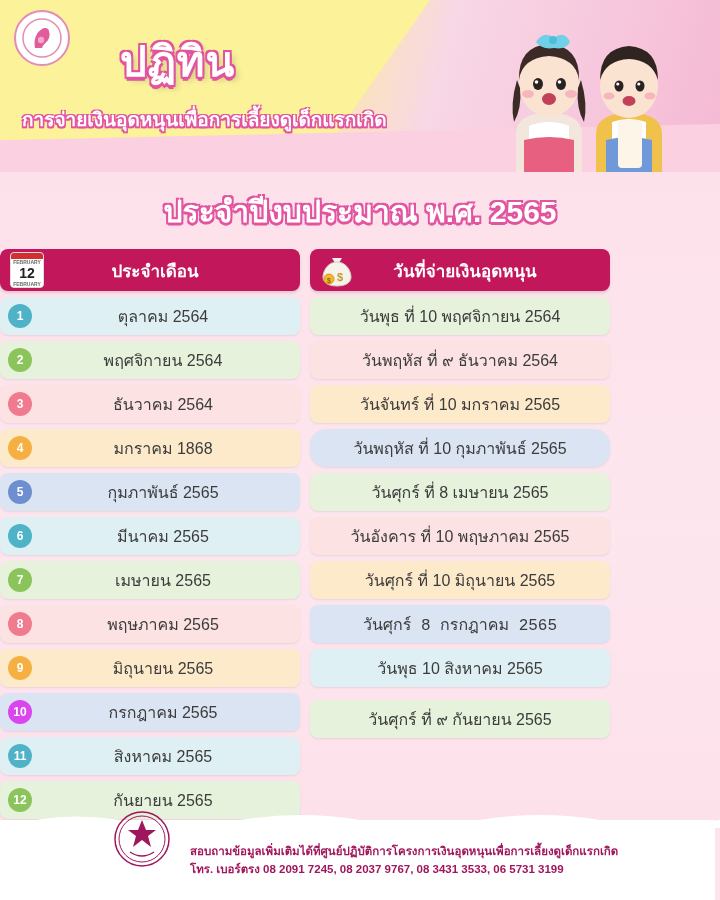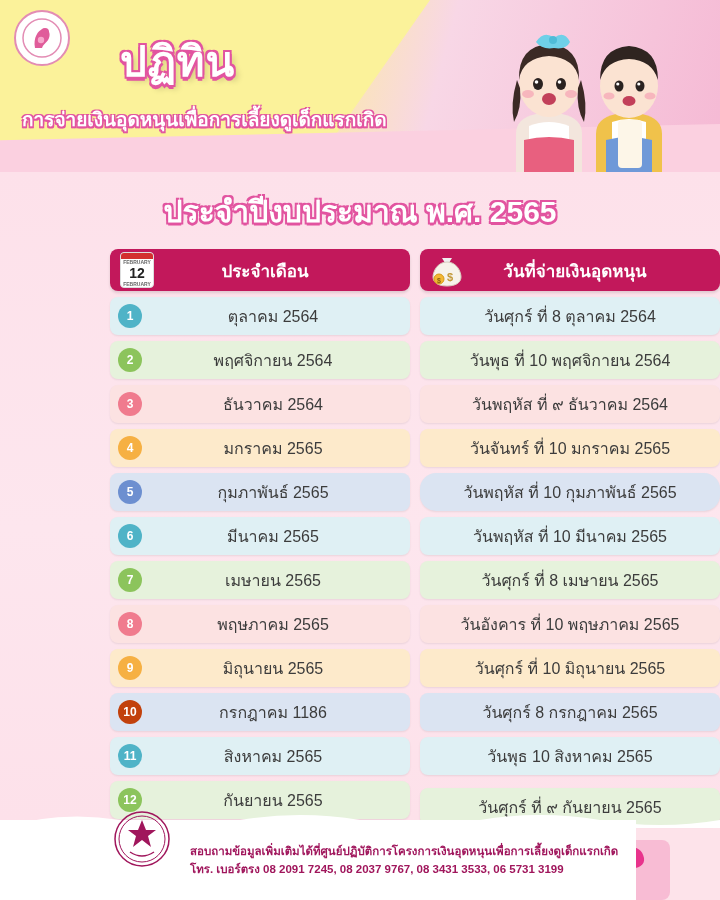--- a/index.html
+++ b/index.html
@@ -72,21 +72,21 @@
     text-align: center;
     font-size: 30px; font-weight: bold;
     color: #ffffff;
     text-shadow:
       -2px -2px 0 #e254a0, 2px -2px 0 #e254a0,
       -2px  2px 0 #e254a0, 2px  2px 0 #e254a0,
       0 3px 0 #e254a0;
     margin-bottom: 14px;
   }
 
-  .table-wrap { display: flex; justify-content: flex-end; gap: 10px; }
+  .table-wrap { display: flex; justify-content: flex-start; gap: 10px; }
   .col-left  { width: 300px; }
   .col-right { width: 300px; }
 
   .th {
     height: 42px; border-radius: 8px;
     background: #c2185b;
     display: flex; align-items: center;
     color: #fff; font-size: 17px; font-weight: bold;
     padding-left: 10px;
     box-shadow: 0 2px 3px rgba(0,0,0,.12);
@@ -128,21 +128,21 @@
     background: #f8bcd4; border-radius: 8px;
     padding: 10px 14px;
     font-size: 12.5px; color: #8a1246;
     position: relative;
   }
   .ribbon { position: absolute; right: 10px; top: -6px; width: 100px; height: 110px; }
 
   
   .footer {
     position: relative;
-    width: 636px; height: 80px;
+    width: 715px; height: 80px;
     background: #ffffff;
     display: flex; align-items: center;
     padding-left: 100px;
   }
   .footer-seal {
     position: absolute; left: 110px; top: -16px;
     width: 64px; height: 70px;
   }
   .footer-text { margin-left: 90px; }
   .footer-text .l1 { font-size: 11.5px; color: #a0165c; font-weight: bold; }
@@ -234,21 +234,21 @@
           <div class="row row-left" style="background: rgb(230, 242, 220);">
             <span class="num" style="background:#8cc45c">2</span>
             <span class="cell-text">พฤศจิกายน 2564</span>
           </div>
           <div class="row row-left" style="background: rgb(252, 226, 226);">
             <span class="num" style="background:#f07b8e">3</span>
             <span class="cell-text">ธันวาคม 2564</span>
           </div>
           <div class="row row-left" style="background: rgb(253, 234, 203);">
             <span class="num" style="background:#f6b042">4</span>
-            <span class="cell-text">มกราคม 2565</span>
+            <span class="cell-text">มกราคม 1868</span>
           </div>
           <div class="row row-left" style="background: rgb(219, 228, 242);">
             <span class="num" style="background:#6d8fd0">5</span>
             <span class="cell-text">กุมภาพันธ์ 2565</span>
           </div>
           <div class="row row-left" style="background: rgb(223, 240, 244);">
             <span class="num" style="background:#4fb3c7">6</span>
             <span class="cell-text">มีนาคม 2565</span>
           </div>
           <div class="row row-left" style="background: rgb(230, 242, 220);">
@@ -257,22 +257,22 @@
           </div>
           <div class="row row-left" style="background: rgb(252, 226, 226);">
             <span class="num" style="background:#f07b8e">8</span>
             <span class="cell-text">พฤษภาคม 2565</span>
           </div>
           <div class="row row-left" style="background: rgb(253, 234, 203);">
             <span class="num" style="background:#f6b042">9</span>
             <span class="cell-text">มิถุนายน 2565</span>
           </div>
           <div class="row row-left" style="background: rgb(219, 228, 242);">
-            <span class="num" style="background:#c2410c">10</span>
-            <span class="cell-text">กรกฎาคม 1186</span>
+            <span class="num" style="background:#d946ef">10</span>
+            <span class="cell-text">กรกฎาคม 2565</span>
           </div>
           <div class="row row-left" style="background: rgb(223, 240, 244);">
             <span class="num" style="background:#4fb3c7">11</span>
             <span class="cell-text">สิงหาคม 2565</span>
           </div>
           <div class="row row-left" style="background: rgb(230, 242, 220);">
             <span class="num" style="background:#8cc45c">12</span>
             <span class="cell-text">กันยายน 2565</span>
           </div>
         </div>
@@ -285,48 +285,42 @@
             <path d="M12 6 L22 6 L19 11 L15 11 Z" fill="#f0f0f0"></path>
             <path d="M17 10 C27 10 31 20 31 25 C31 31 25 34 17 34 C9 34 3 31 3 25 C3 20 7 10 17 10 Z" fill="#f7f3ea" stroke="#d8cfc0"></path>
             <circle cx="9" cy="27" r="5" fill="#f3b733" stroke="#d69a18"></circle>
             <text x="9" y="30.5" font-size="7" text-anchor="middle" fill="#8a6510" font-family="'Liberation Sans',sans-serif">$</text>
             <text x="20" y="29" font-size="11" text-anchor="middle" fill="#c29a3a" font-family="'Liberation Sans',sans-serif">$</text>
           </svg>
         </div>
         <div class="th-label">วันที่จ่ายเงินอุดหนุน</div>
       </div>
       <div id="right-rows">
-          <div class="row row-right" style="background: rgb(223, 240, 244);">
-            <span>วันศุกร์ ที่ 8 ตุลาคม 2564</span>
-          </div>
           <div class="row row-right" style="background: rgb(230, 242, 220);">
             <span>วันพุธ ที่ 10 พฤศจิกายน 2564</span>
           </div>
           <div class="row row-right" style="background: rgb(252, 226, 226);">
             <span>วันพฤหัส ที่ ๙ ธันวาคม 2564</span>
           </div>
           <div class="row row-right" style="background: rgb(253, 234, 203);">
             <span>วันจันทร์ ที่ 10 มกราคม 2565</span>
           </div>
           <div class="row row-right" style="background: rgb(219, 228, 242); border-radius: 16px;">
             <span>วันพฤหัส ที่ 10 กุมภาพันธ์ 2565</span>
           </div>
-          <div class="row row-right" style="background: rgb(223, 240, 244);">
-            <span>วันพฤหัส ที่ 10 มีนาคม 2565</span>
-          </div>
           <div class="row row-right" style="background: rgb(230, 242, 220);">
             <span>วันศุกร์ ที่ 8 เมษายน 2565</span>
           </div>
           <div class="row row-right" style="background: rgb(252, 226, 226);">
             <span>วันอังคาร ที่ 10 พฤษภาคม 2565</span>
           </div>
           <div class="row row-right" style="background: rgb(253, 234, 203);">
             <span>วันศุกร์ ที่ 10 มิถุนายน 2565</span>
           </div>
-          <div class="row row-right" style="background: rgb(219, 228, 242);">
+          <div class="row row-right" style="background: rgb(219, 228, 242); font-family: Liberation Mono, monospace;">
             <span>วันศุกร์ 8 กรกฎาคม 2565</span>
           </div>
           <div class="row row-right" style="background: rgb(223, 240, 244);">
             <span>วันพุธ 10 สิงหาคม 2565</span>
           </div>
           <div class="row row-right" style="background: rgb(230, 242, 220); margin-top: 13px;">
             <span>วันศุกร์ ที่ ๙ กันยายน 2565</span>
           </div>
         </div>
     </div>

